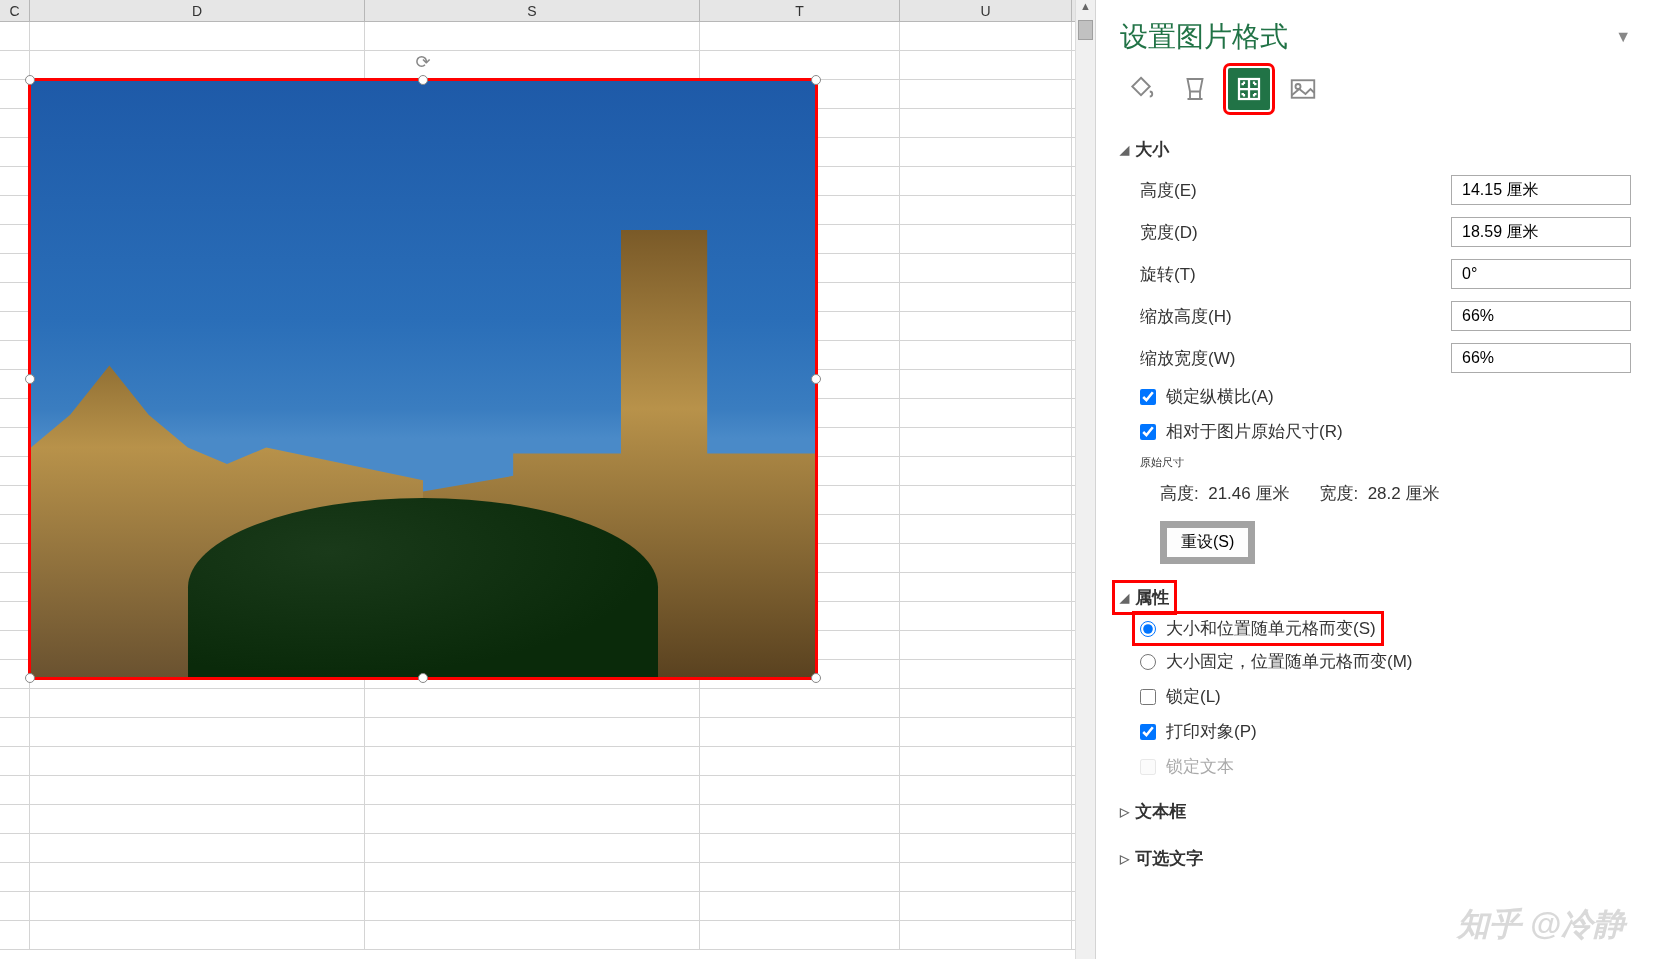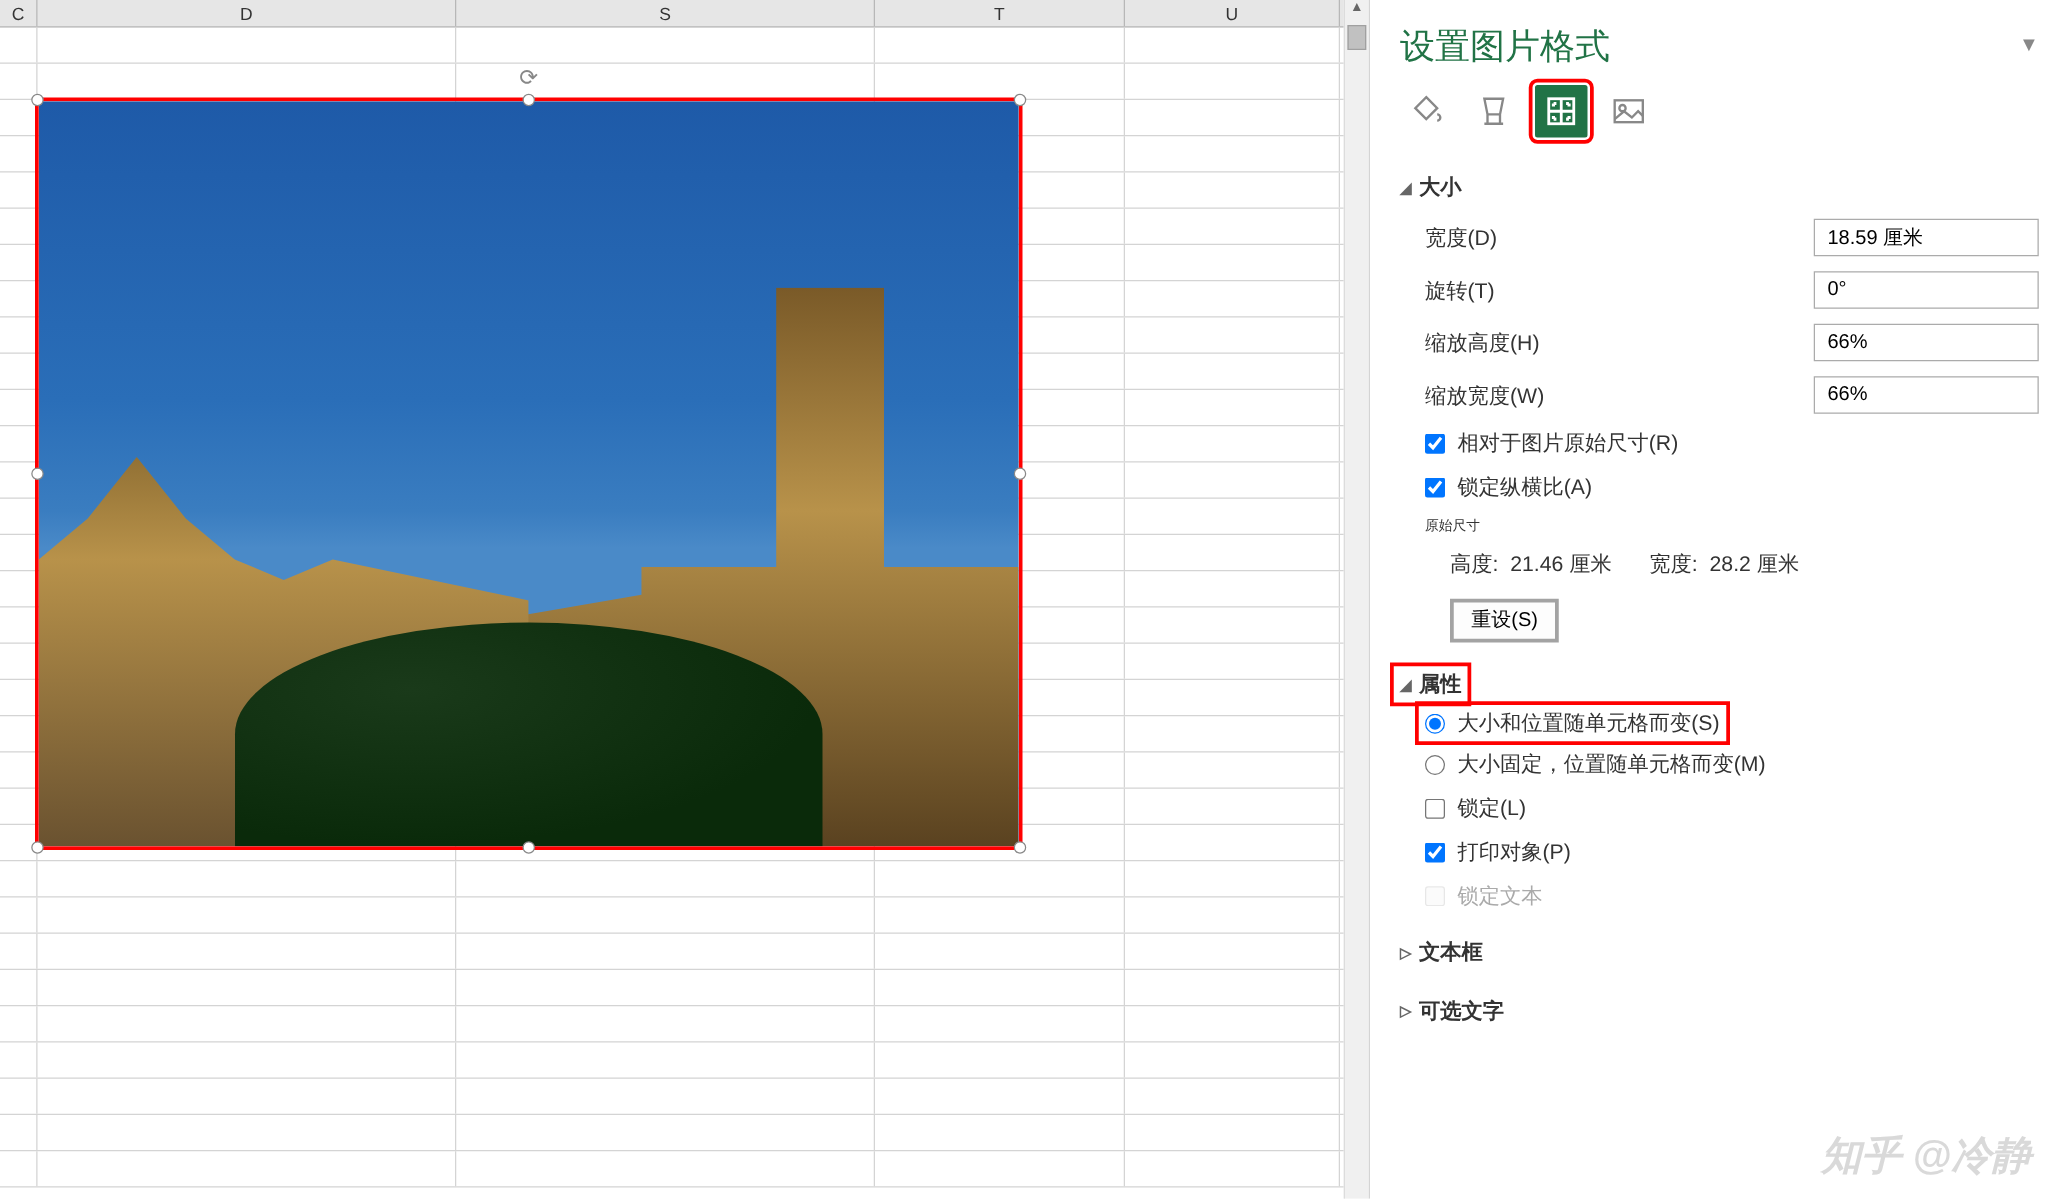--- a/index.html
+++ b/index.html
@@ -53,21 +53,21 @@
 .spin { display: flex; align-items: center; border: 1px solid #ababab; height: 30px; width: 180px; background: #fff; }
 .spin input { border: none; flex: 1; padding: 0 10px; font-size: 16px; outline: none; background: transparent; }
 
 .chk { display: flex; align-items: center; gap: 10px; padding: 6px 0 6px 20px; font-size: 17px; color: #333; }
 .chk input { width: 16px; height: 16px; }
 .chk.disabled { color: #aaa; }
 .chk.disabled input { opacity: 0.5; }
 
 .origline { padding: 6px 0 6px 20px; font-size: 11px; color: #333; }
 .origvals { padding: 6px 0 6px 40px; font-size: 17px; color: #333; display: flex; gap: 30px; }
-.resetbtn { margin: 10px 0 10px 40px; padding: 4px 14px; font-size: 16px; border: 3px solid #a3a3a3; background: #fdfdfd; cursor: pointer; }
+.resetbtn { margin: 10px 0 10px 40px; padding: 4px 14px; font-size: 16px; border: 7px solid #a3a3a3; background: #fdfdfd; cursor: pointer; }
 
 .radiogrp { padding-left: 20px; }
 .rad { display: flex; align-items: center; gap: 10px; padding: 6px 0; font-size: 17px; color: #333; }
 .rad input { width: 16px; height: 16px; }
 
 .redbox { outline: 3px solid #ff0000; outline-offset: -1px; padding: 4px 6px; margin-left: -6px; }
 
 .watermark { position: absolute; right: 30px; bottom: 12px; font-size: 32px; color: rgba(180,180,180,0.5); font-style: italic; font-weight: bold; pointer-events: none; }
 </style>
 </head>
@@ -362,20 +362,26 @@
         </svg>
       </div>
   </div>
 
   <div class="section">
     <div class="shead">
         <span class="tri">◢</span>
         <span>大小</span>
       </div>
 
+    <div class="field">
+        <span class="flabel">高度(E)</span>
+      <div class="spin">
+          <input value="14.15 厘米" style="">
+        </div>
+      </div>
 
     <div class="field">
         <span class="flabel">宽度(D)</span>
       <div class="spin">
           <input value="18.59 厘米" style="">
         </div>
       </div>
 
     <div class="field">
         <span class="flabel">旋转(T)</span>
@@ -393,25 +399,25 @@
 
     <div class="field">
         <span class="flabel">缩放宽度(W)</span>
       <div class="spin">
           <input value="66%" style="">
         </div>
       </div>
 
     <label class="chk">
         <input type="checkbox" checked="" style="">
-        <span>相对于图片原始尺寸(R)</span>
+        <span>锁定纵横比(A)</span>
       </label>
     <label class="chk">
         <input type="checkbox" checked="" style="">
-        <span>锁定纵横比(A)</span>
+        <span>相对于图片原始尺寸(R)</span>
       </label>
 
     <div class="origline">原始尺寸</div>
     <div class="origvals">
       <span><span>高度:</span>&nbsp;&nbsp;<span>21.46 厘米</span></span>
       <span><span>宽度:</span>&nbsp;&nbsp;<span>28.2 厘米</span></span>
     </div>
     <button class="resetbtn">重设(S)</button>
   </div>
 

